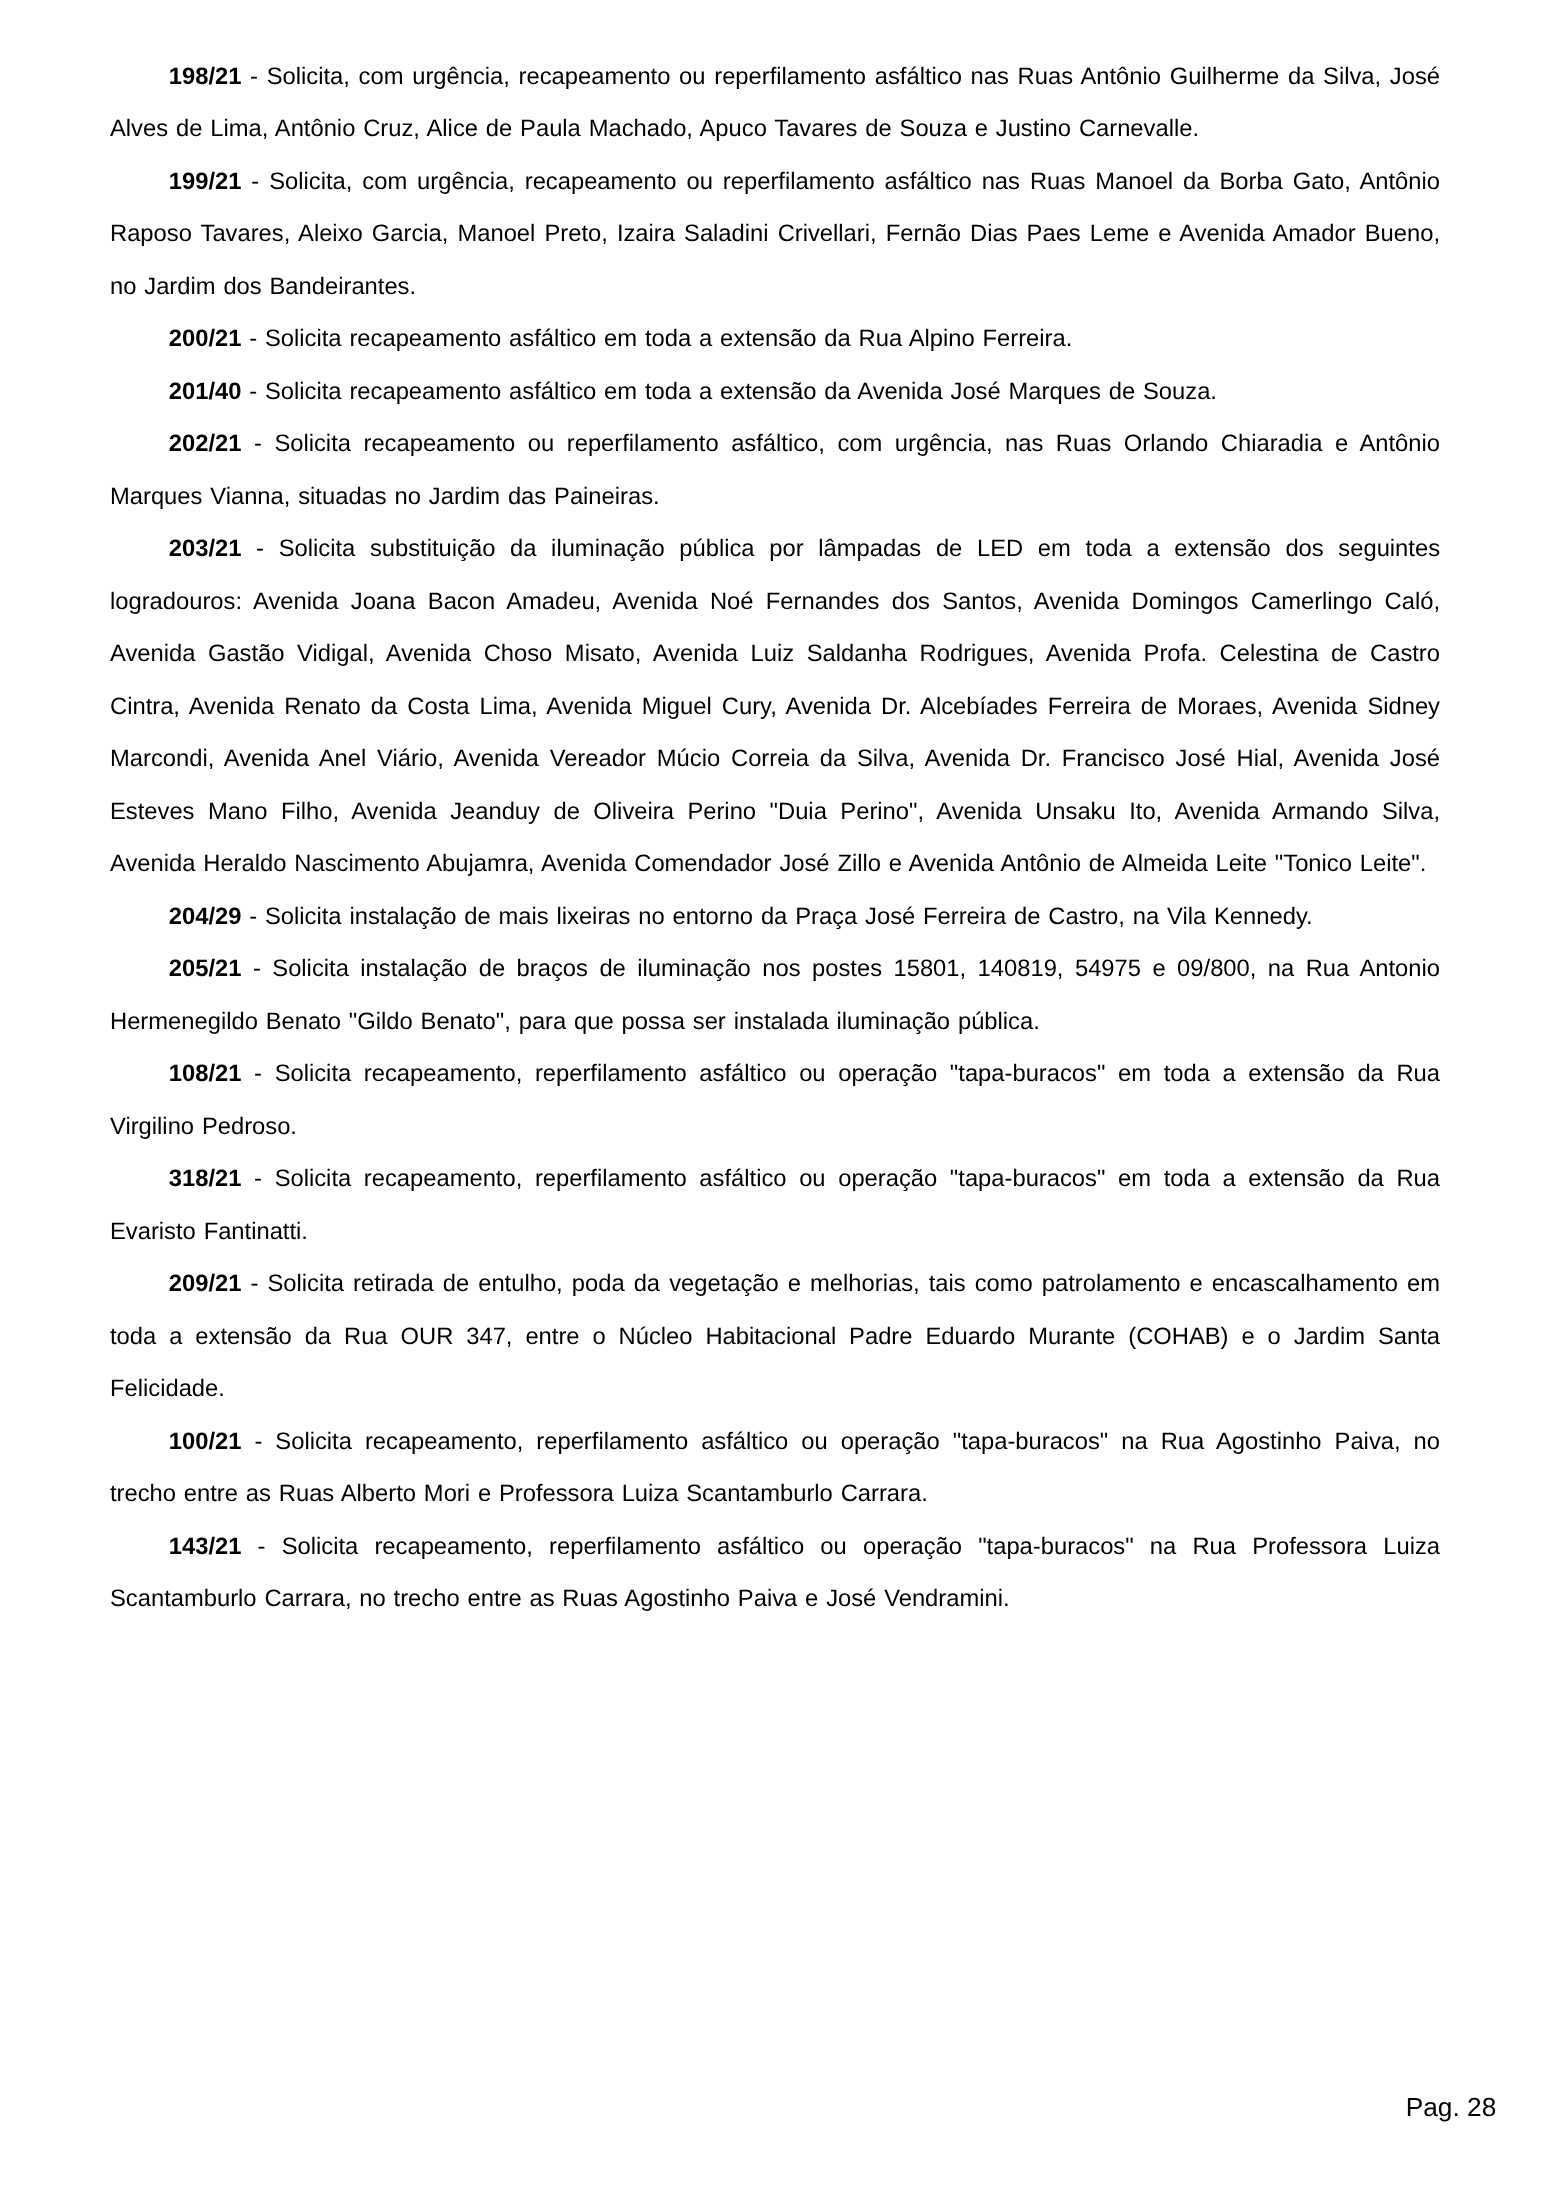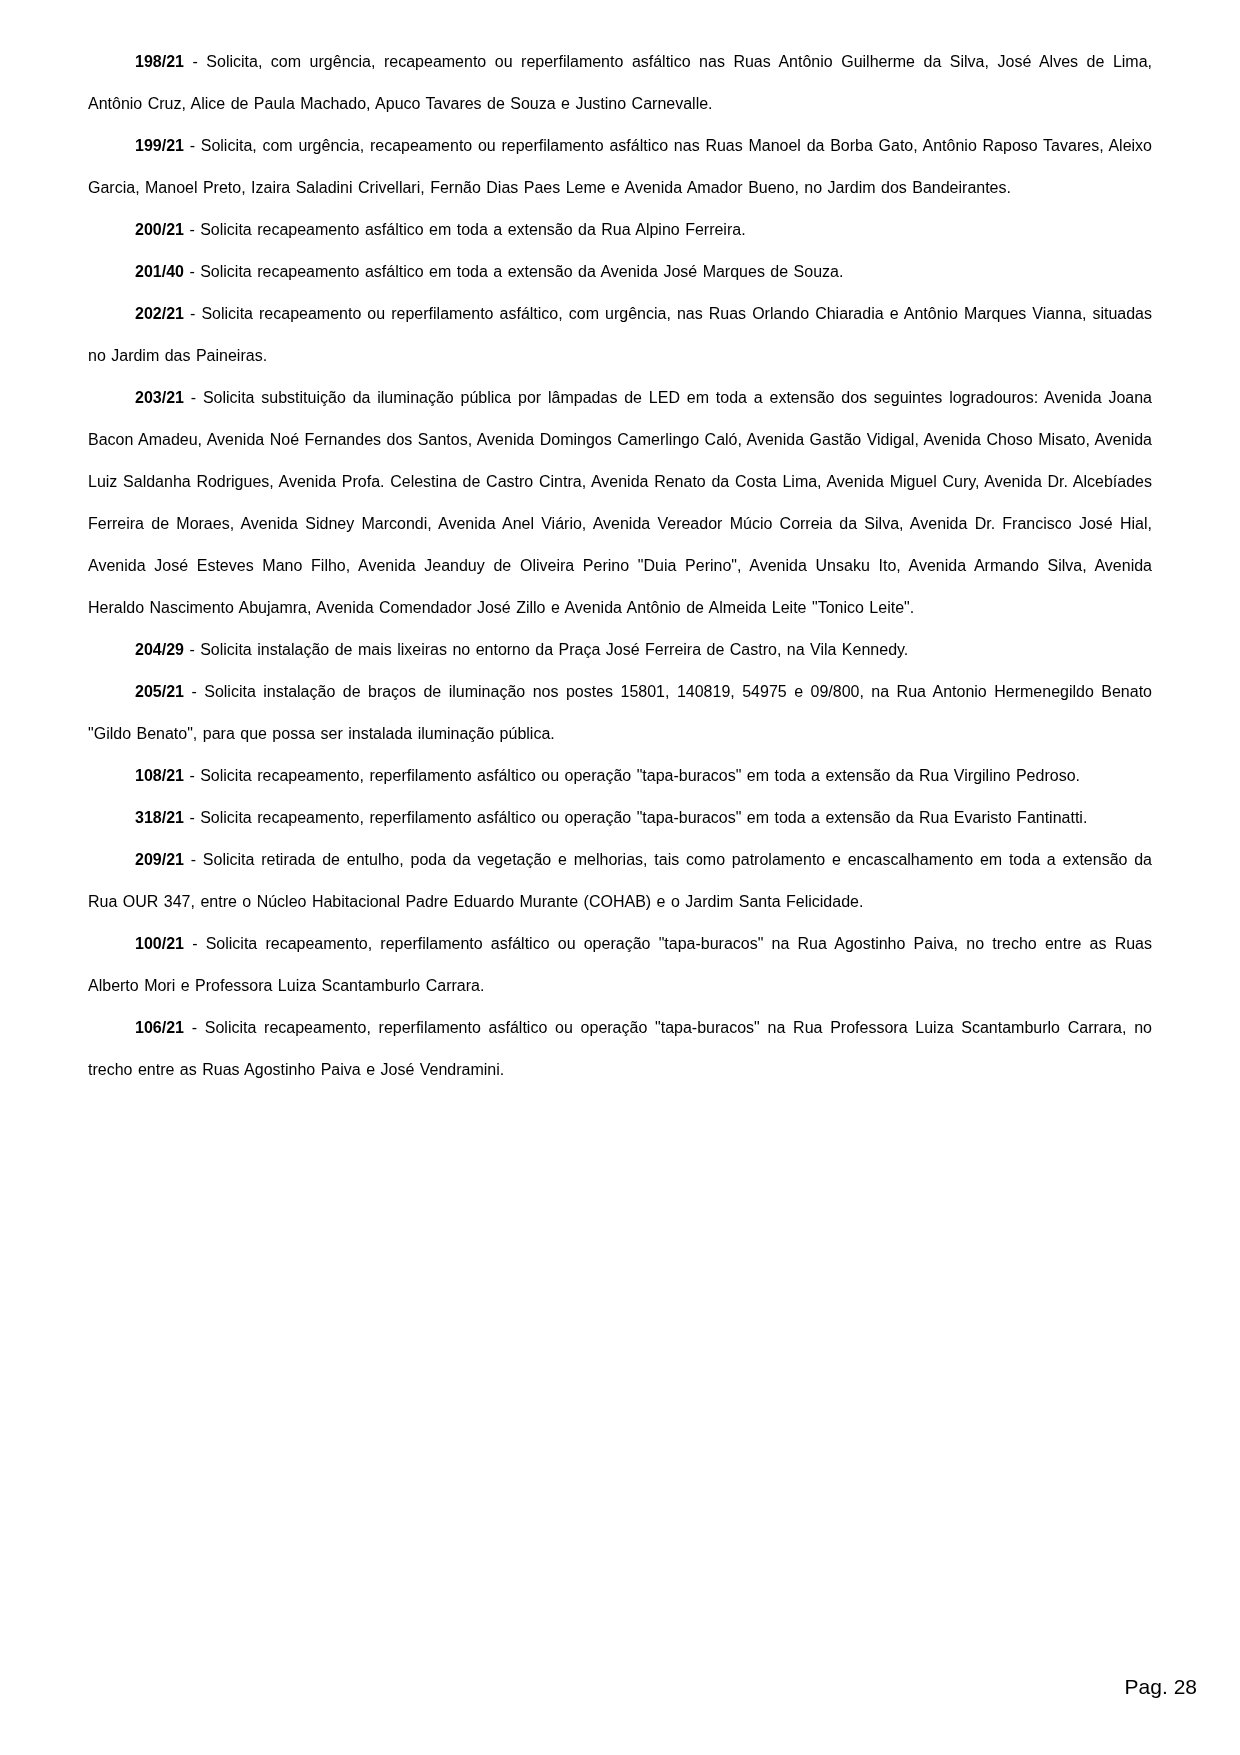--- a/index.html
+++ b/index.html
@@ -24,21 +24,21 @@
     background: #ffffff;
   }
   .content {
     position: absolute;
     left: 88px;
     top: 41px;
     width: 1064px;
   }
   p.item {
     margin: 0;
-    font-size: 16px;
+    font-size: 19px;
     line-height: 42px;
     text-align: justify;
     text-align-last: left;
     text-indent: 47px;
     word-spacing: 1px;
   }
   .num {
     font-weight: bold;
   }
   .page-footer {
@@ -74,18 +74,18 @@
 
 
     <p class="item"><span class="num">108/21</span> <span class="sep">-</span> <span class="body-text">Solicita recapeamento, reperfilamento asfáltico ou operação "tapa-buracos" em toda a extensão da Rua Virgilino Pedroso.</span></p>
 
     <p class="item"><span class="num">318/21</span> <span class="sep">-</span> <span class="body-text">Solicita recapeamento, reperfilamento asfáltico ou operação "tapa-buracos" em toda a extensão da Rua Evaristo Fantinatti.</span></p>
 
     <p class="item"><span class="num">209/21</span> <span class="sep">-</span> <span class="body-text">Solicita retirada de entulho, poda da vegetação e melhorias, tais como patrolamento e encascalhamento em toda a extensão da Rua OUR 347, entre o Núcleo Habitacional Padre Eduardo Murante (COHAB) e o Jardim Santa Felicidade.</span></p>
 
     <p class="item"><span class="num">100/21</span> <span class="sep">-</span> <span class="body-text">Solicita recapeamento, reperfilamento asfáltico ou operação "tapa-buracos" na Rua Agostinho Paiva, no trecho entre as Ruas Alberto Mori e Professora Luiza Scantamburlo Carrara.</span></p>
 
-    <p class="item"><span class="num">106/21</span> <span class="sep">-</span> <span class="body-text">Solicita recapeamento, reperfilamento asfáltico ou operação "tapa-buracos" na Rua Professora Luiza Scantamburlo Carrara, no trecho entre as Ruas Agostinho Paiva e José Vendramini.</span></p>
+    <p class="item"><span class="num">143/21</span> <span class="sep">-</span> <span class="body-text">Solicita recapeamento, reperfilamento asfáltico ou operação "tapa-buracos" na Rua Professora Luiza Scantamburlo Carrara, no trecho entre as Ruas Agostinho Paiva e José Vendramini.</span></p>
 
   </div>
 
   <div class="page-footer">Pag. 28</div>
 </div>
 
 </body></html>

